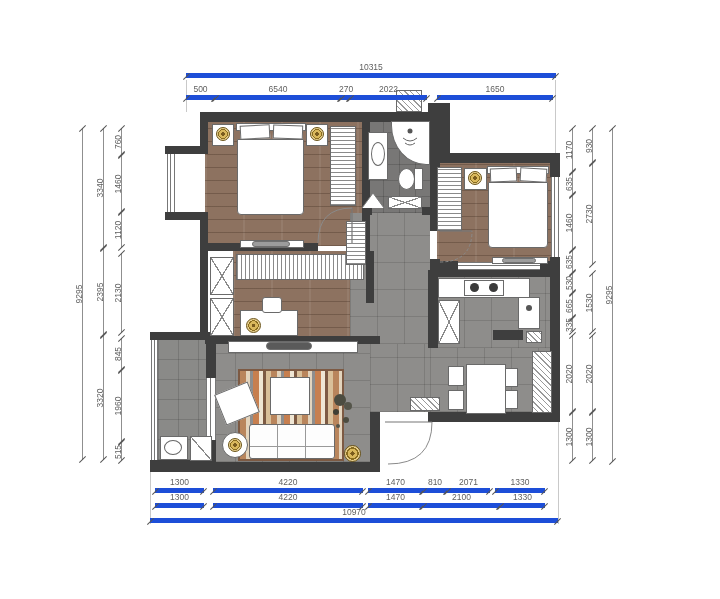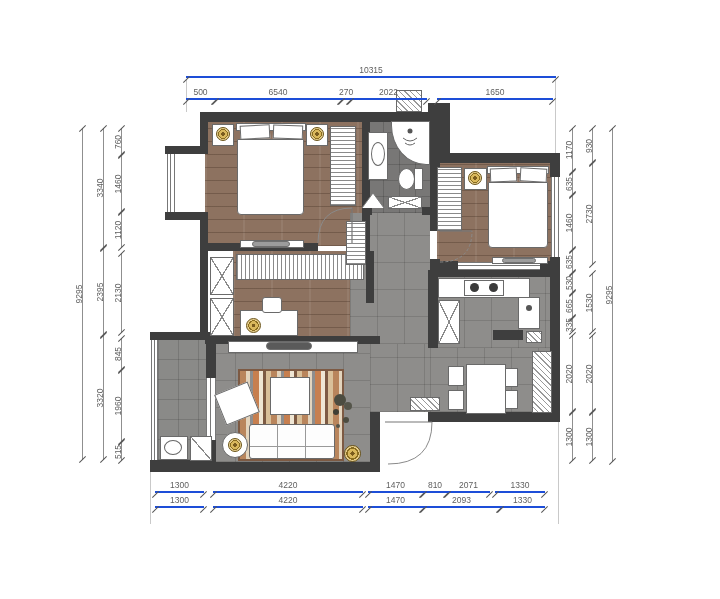--- a/index.html
+++ b/index.html
@@ -43,21 +43,21 @@
   .lens{position:absolute;background:#9c9c9c;border:1px solid #6f6f6f;border-radius:4px;}
   .rug{position:absolute;border:2px solid #7d5a43;
         background:repeating-linear-gradient(90deg,#b9855c 0 6px,#e3d4bd 6px 10px,#8e8e8e 10px 13px,#c77f4f 13px 19px,#efe6d4 19px 23px,#7d5a43 23px 26px,#d9c09a 26px 31px);}
   .sofa{position:absolute;background:#fdfdfd;border:1px solid #6a6a6a;border-radius:3px;
         background-image:linear-gradient(90deg,transparent calc(33% - .5px),#999 calc(33% - .5px),#999 calc(33% + .5px),transparent calc(33% + .5px)),
         linear-gradient(90deg,transparent calc(66% - .5px),#999 calc(66% - .5px),#999 calc(66% + .5px),transparent calc(66% + .5px)),
         linear-gradient(0deg,transparent calc(34% - .5px),#999 calc(34% - .5px),#999 calc(34% + .5px),transparent calc(34% + .5px));}
   .plant{position:absolute;width:12px;height:12px;border-radius:50%;background:#4c4c40;
         box-shadow:8px 6px 0 -2px #55554a,-4px 12px 0 -3px #3f3f35,6px 20px 0 -3px #4c4c40,-2px 26px 0 -4px #55554a;}
   
-  .dim-h{position:absolute;height:12px;border-bottom:2px solid #1d4ed8;}
+  .dim-h{position:absolute;height:12px;border-bottom:5px solid #1d4ed8;}
   .dim-h::before,.dim-h::after{content:"";position:absolute;bottom:-4px;width:9px;height:1px;background:#555;transform:rotate(-45deg);}
   .dim-h::before{left:-4px;}.dim-h::after{right:-4px;}
   .dim-h .lbl{position:absolute;bottom:1px;width:100%;text-align:center;font-size:8.5px;color:#5f5f5f;letter-spacing:0;}
   .dim-v{position:absolute;width:12px;border-left:1px solid #8f8f8f;}
   .dim-v::before,.dim-v::after{content:"";position:absolute;left:-5px;width:9px;height:1px;background:#555;transform:rotate(-45deg);}
   .dim-v::before{top:0;}.dim-v::after{bottom:0;}
   .dim-v .lbl{position:absolute;top:50%;left:-4px;transform:translate(-50%,-50%) rotate(-90deg);
         white-space:nowrap;font-size:8.5px;color:#5f5f5f;}
   .ext{position:absolute;background:#c9c9c9;}
   svg.overlay{position:absolute;left:0;top:0;pointer-events:none;}
@@ -242,25 +242,28 @@
   <div class="dim-h" style="left:155px;top:496px;width:49px;">
       <span class="lbl">1300</span>
     </div>
   <div class="dim-h" style="left:213px;top:496px;width:150px;">
       <span class="lbl">4220</span>
     </div>
   <div class="dim-h" style="left:368px;top:496px;width:55px;">
       <span class="lbl">1470</span>
     </div>
   <div class="dim-h" style="left:423px;top:496px;width:77px;">
-      <span class="lbl">2093</span>
+      <span class="lbl">2100</span>
     </div>
   <div class="dim-h" style="left:500px;top:496px;width:45px;">
       <span class="lbl">1330</span>
     </div>
+  <div class="dim-h" style="left:150px;top:511px;width:408px;">
+      <span class="lbl">10970</span>
+    </div>
 
   <div class="dim-v" style="left:82px;top:128px;height:332px;">
       <span class="lbl">9295</span>
     </div>
   <div class="dim-v" style="left:103px;top:128px;height:120px;">
       <span class="lbl">3340</span>
     </div>
   <div class="dim-v" style="left:103px;top:248px;height:87px;">
       <span class="lbl">2395</span>
     </div>

